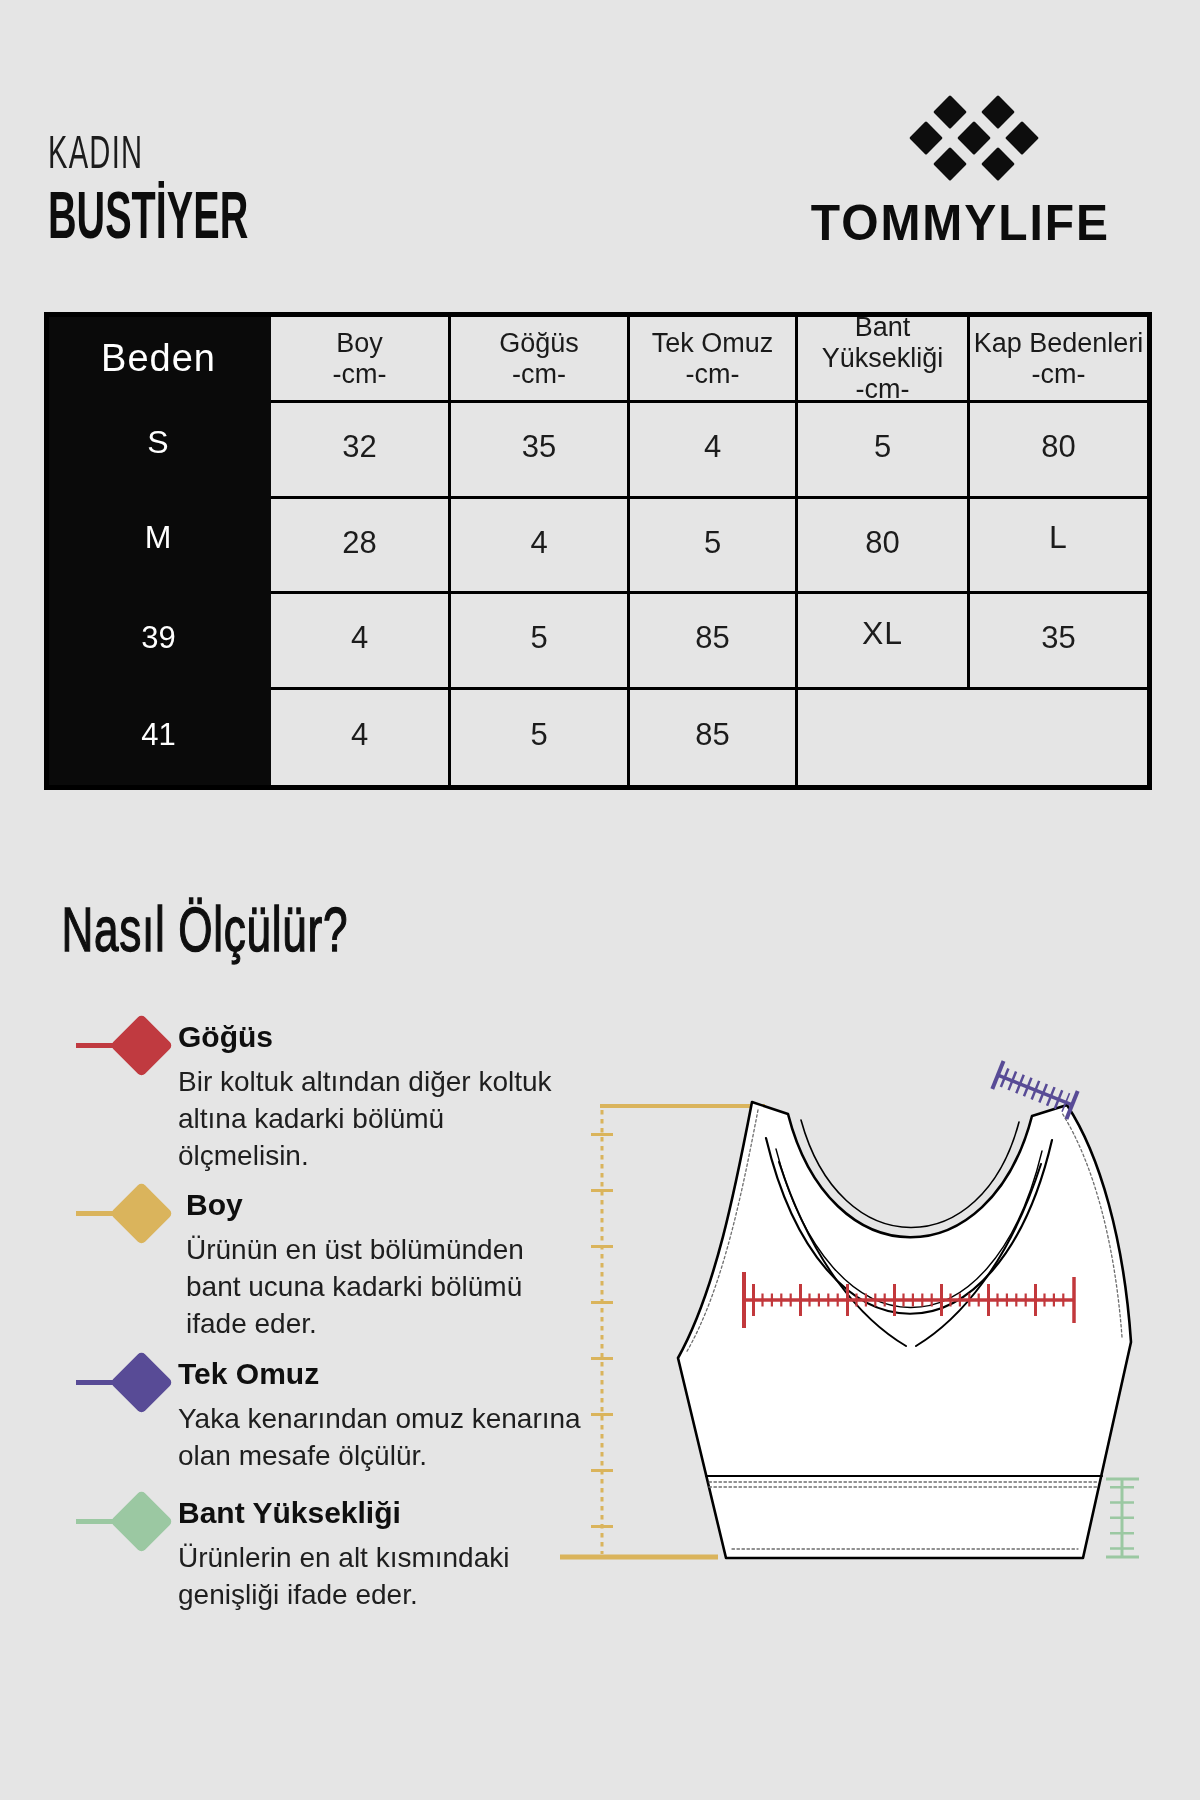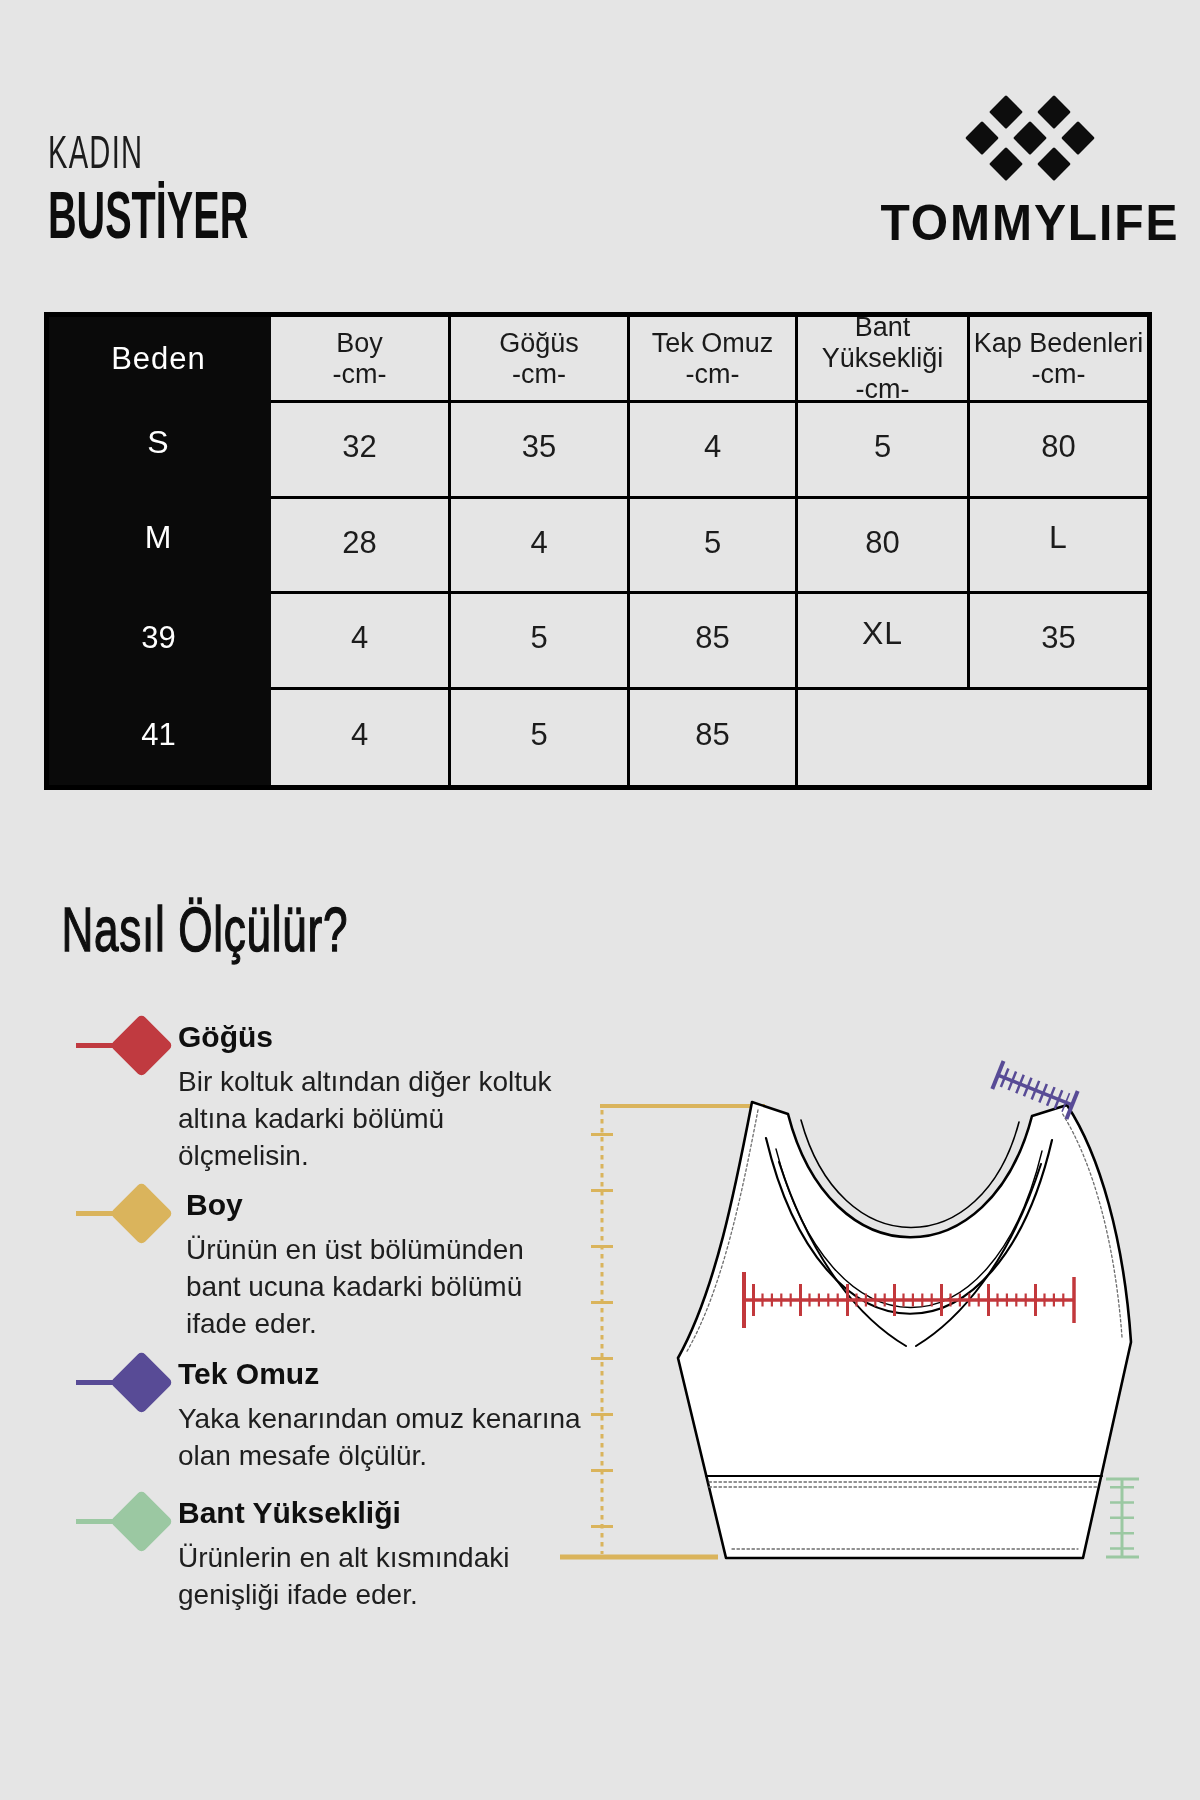--- a/index.html
+++ b/index.html
@@ -10,21 +10,21 @@
   
   .brand-left{position:absolute;left:48px;top:126px;}
   .brand-left .cat{
     font-size:47px;font-weight:normal;letter-spacing:2px;color:#1c1c1c;
     transform:scaleX(0.62);transform-origin:left center;line-height:52px;white-space:nowrap;
   }
   .brand-left .prod{
     font-size:66px;font-weight:bold;letter-spacing:0px;color:#0d0d0d;
     transform:scaleX(0.60);transform-origin:left center;line-height:66px;margin-top:4px;white-space:nowrap;
   }
-  .brand-right{position:absolute;left:860px;top:92px;width:340px;text-align:center;}
+  .brand-right{position:absolute;left:804px;top:92px;width:340px;}
   .brand-right .logo{display:block;margin:0 auto;}
   .brand-right .brandname{
     font-size:50px;font-weight:bold;letter-spacing:2px;color:#0d0d0d;margin-top:10px;
     transform:scaleX(0.96);transform-origin:center;white-space:nowrap;
   }
   
   .size-table{
     position:absolute;left:44px;top:312px;width:1108px;height:478px;box-sizing:border-box;
     border:5px solid #000;display:grid;
     grid-template-columns:222px 180px 179px 168px 172px 177px;
@@ -32,21 +32,21 @@
   }
   .size-table>div{
     border-right:3px solid #000;border-bottom:3px solid #000;box-sizing:border-box;
     display:flex;flex-direction:column;align-items:center;justify-content:center;text-align:center;
   }
   .size-table>div:nth-child(6n){border-right:none;text-align:center;}
   .size-table>div:nth-child(n+25){border-bottom:none;}
   .size-table>div:nth-child(6n+1){background:#0a0a0a;color:#fff;border-color:#0a0a0a;}
   .th{font-size:27px;line-height:31px;color:#1a1a1a;}
   .th .unit:empty{display:none;}
-  .th-beden{font-size:31px;letter-spacing:1px;}
+  .th-beden{font-size:38px;letter-spacing:1px;}
   .td{font-size:31px;color:#1c1c1c;padding-bottom:4px;}
   .td-size{font-size:32px;letter-spacing:1px;padding-bottom:14px;}
   
   .howto-title-wrap{position:absolute;left:0;right:30px;top:893px;text-align:left;}
   .howto-title{
     display:inline-block;font-size:63px;font-weight:normal;color:#0f0f0f;
     -webkit-text-stroke:1.3px #0f0f0f;letter-spacing:1px;
     transform:scaleX(0.70);transform-origin:center;white-space:nowrap;
   }
   .legend-item{position:absolute;left:0;}

